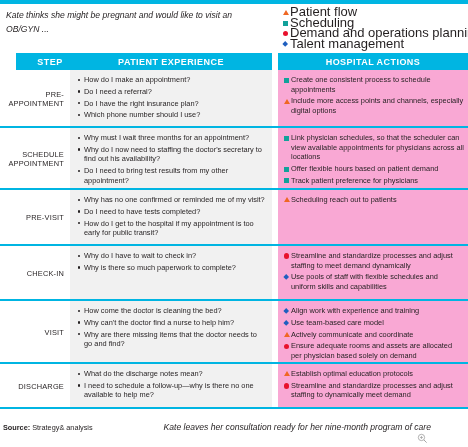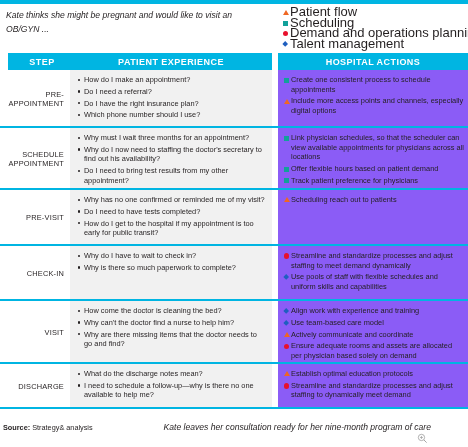--- a/index.html
+++ b/index.html
@@ -105,21 +105,21 @@
     height: 17px;
     background: #00b5e2;
     color: #ffffff;
     font-size: 9px;
     font-weight: bold;
     letter-spacing: 0.45px;
     display: flex;
     align-items: center;
     justify-content: center;
   }
-  .hdr-step { left: 8px; width: 68px; }
+  .hdr-step { left: 16px; width: 68px; }
   .hdr-pe   { left: 70px; width: 202px; }
   .hdr-ha   { left: 278px; width: 190px; }
 
   
   .table {
     position: absolute;
     left: 0; top: 70px;
     width: 468px;
   }
   .row {
@@ -156,21 +156,21 @@
     height: 100%;
     background: #f1f1f1;
     box-sizing: border-box;
     padding: 5px 6px 5px 7px;
   }
   .cell-ha {
     position: absolute;
     left: 278px; top: 0;
     width: 190px;
     height: 100%;
-    background: #8b5cf6;
+    background: #f9a8d4;
     box-sizing: border-box;
     padding: 5px 4px 5px 4px;
   }
 
   
   .q {
     display: flex;
     font-size: 7.4px;
     line-height: 9.6px;
     margin-bottom: 2.2px;

